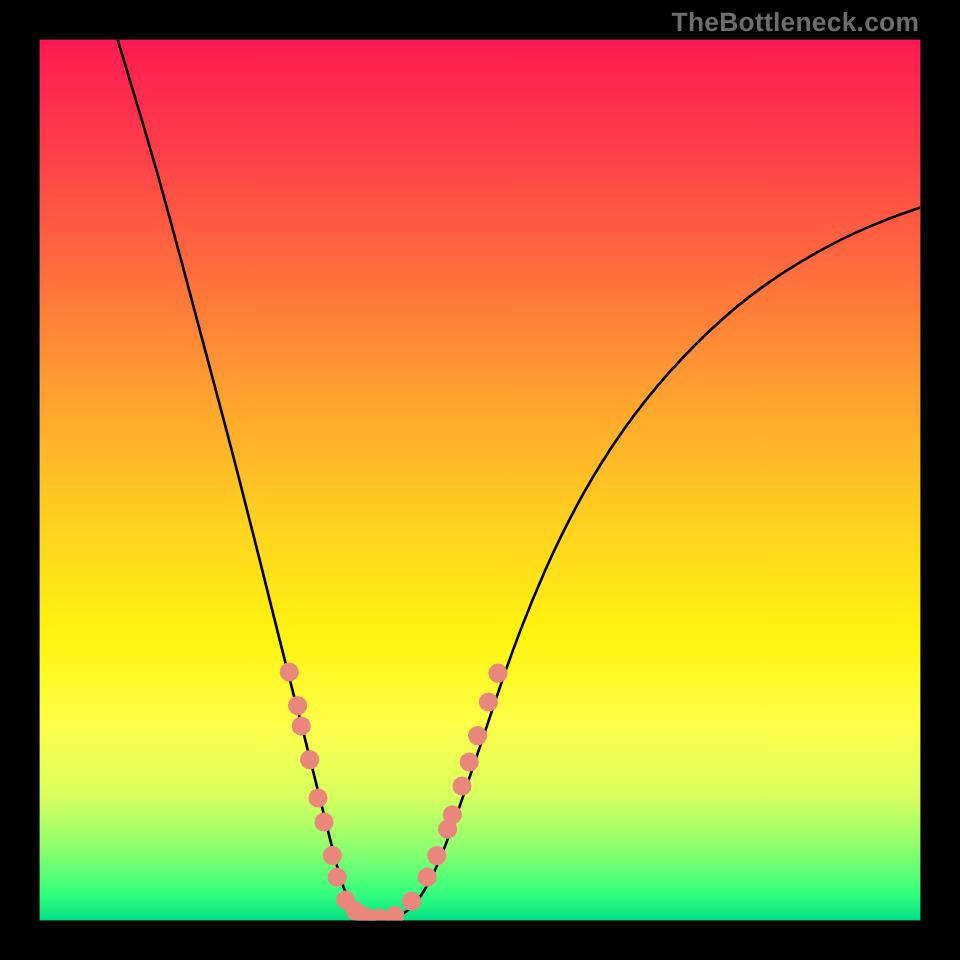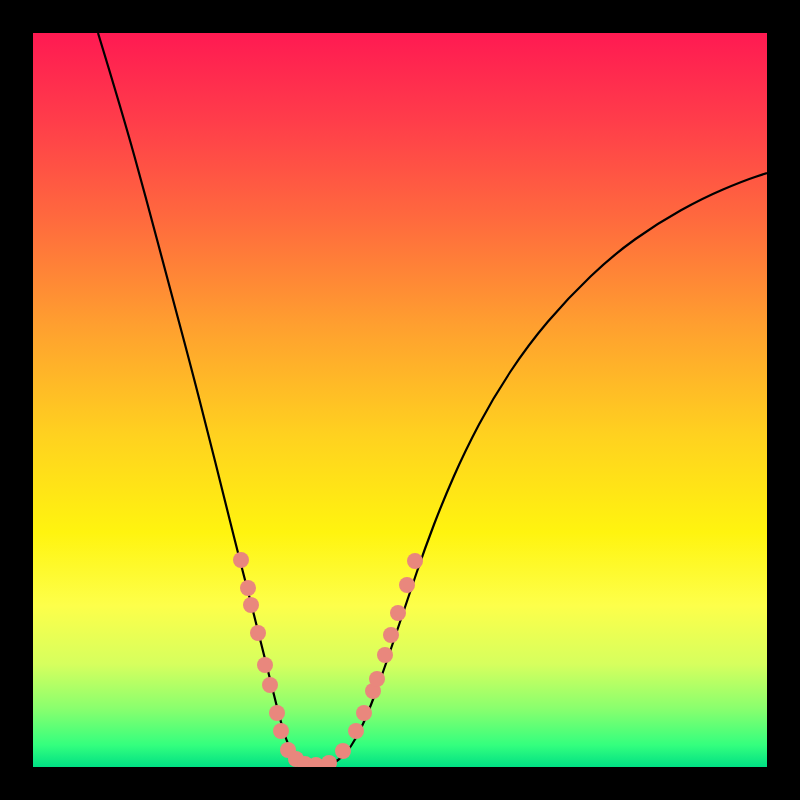--- a/index.html
+++ b/index.html
@@ -86,13 +86,14 @@
           <circle cx="340" cy="658" r="8" class="dot"></circle>
           <circle cx="344" cy="646" r="8" class="dot"></circle>
           <circle cx="352" cy="622" r="8" class="dot"></circle>
           <circle cx="358" cy="602" r="8" class="dot"></circle>
           <circle cx="365" cy="580" r="8" class="dot"></circle>
           <circle cx="374" cy="552" r="8" class="dot"></circle>
           <circle cx="382" cy="528" r="8" class="dot"></circle>
         </g>
     </svg>
   </div>
+  <div class="watermark">TheBottleneck.com</div>
 </div>
 
 </body></html>

